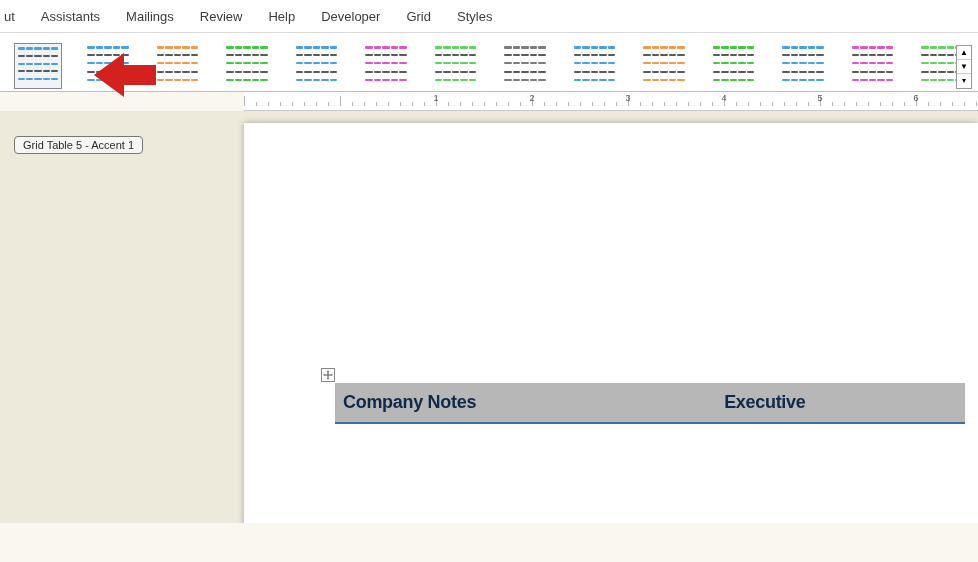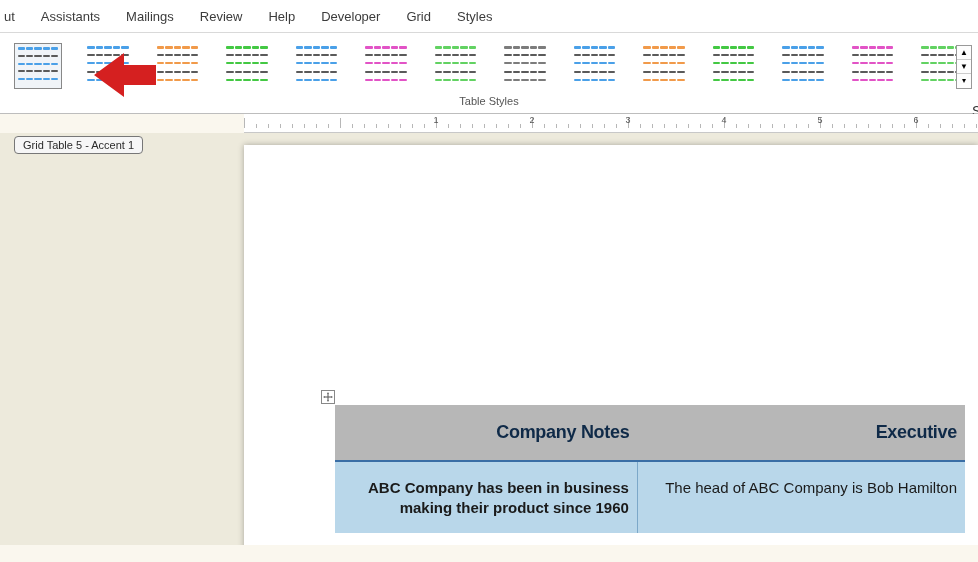--- a/index.html
+++ b/index.html
@@ -190,22 +190,22 @@
     position: absolute;
     left: 335px;
     top: 272px;
     width: 630px;
     border-collapse: collapse;
     font-size: 15px;
     color: #1a1a1a;
   }
   table.doc-table th,
   table.doc-table td {
-    padding: 16px 8px;
-    text-align: right;
+    padding: 8px 8px;
+    text-align: left;
     vertical-align: top;
     line-height: 1.3;
   }
   table.doc-table th {
     background: #b7b7b7;
     color: #0f2a48;
     font-weight: 700;
     font-size: 18px;
     border-bottom: 2px solid #3a6ea5;
     letter-spacing: -0.3px;
@@ -614,21 +614,20 @@
         <span style="background: rgb(90, 90, 90);"></span>
         <span style="background: rgb(90, 90, 90);"></span>
         <span style="background: rgb(90, 90, 90);"></span>
         <span style="background: rgb(98, 210, 98);"></span>
         <span style="background: rgb(98, 210, 98);"></span>
         <span style="background: rgb(98, 210, 98);"></span>
         <span style="background: rgb(98, 210, 98);"></span>
         <span style="background: rgb(98, 210, 98);"></span>
       </div>
     </div>
-  <div class="ribbon-label">Table Styles</div>
 
   <div class="spinners">
     <button>▲</button>
     <button>▼</button>
     <button>▾</button>
   </div>
   <div class="letter-s">S</div>
 </div>
 
 <div class="tooltip">Grid Table 5 - Accent 1</div>
@@ -653,24 +652,20 @@
   </div>
 
   <table class="doc-table">
     <thead>
       <tr>
         <th>Company Notes</th>
         <th>Executive</th>
       </tr>
     </thead>
     <tbody id="tbody">
-        <tr class="band">
-          <td>ABC Company has been in business making their product since 1960</td>
-          <td>The head of ABC Company is Bob Hamilton</td>
-        </tr>
       </tbody>
   </table>
 
 </div>
 
 <svg class="red-arrow" width="62" height="52">
   <polygon points="0,26 30,4 30,16 62,16 62,36 30,36 30,48" fill="#d52020"></polygon>
 </svg>
 
 </body></html>

